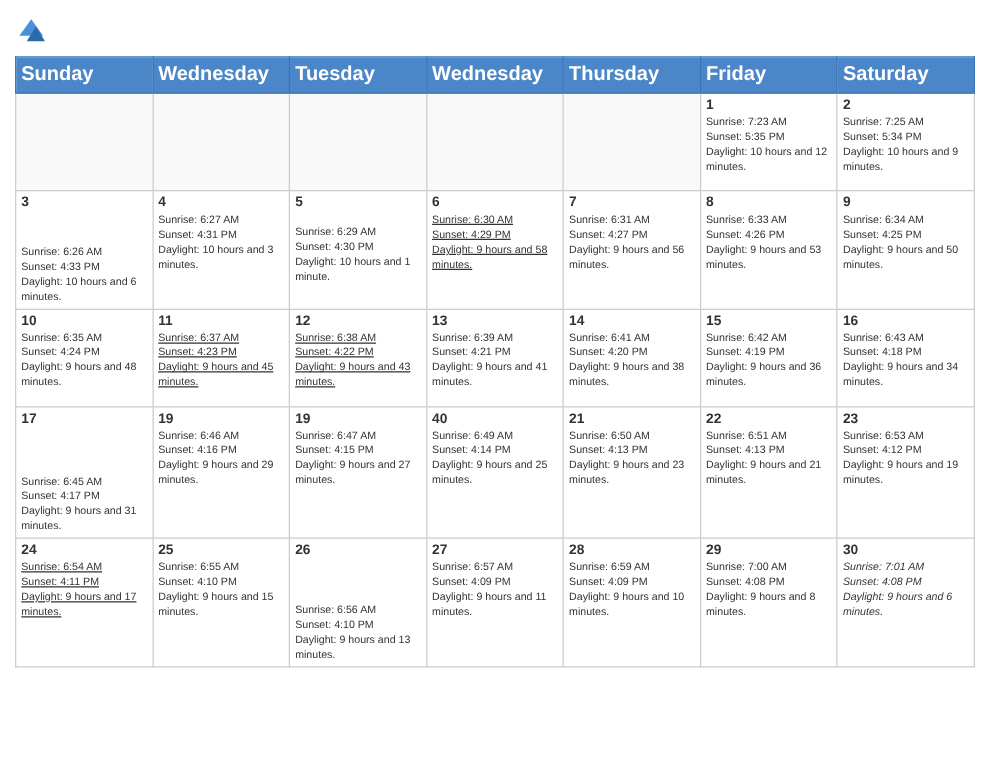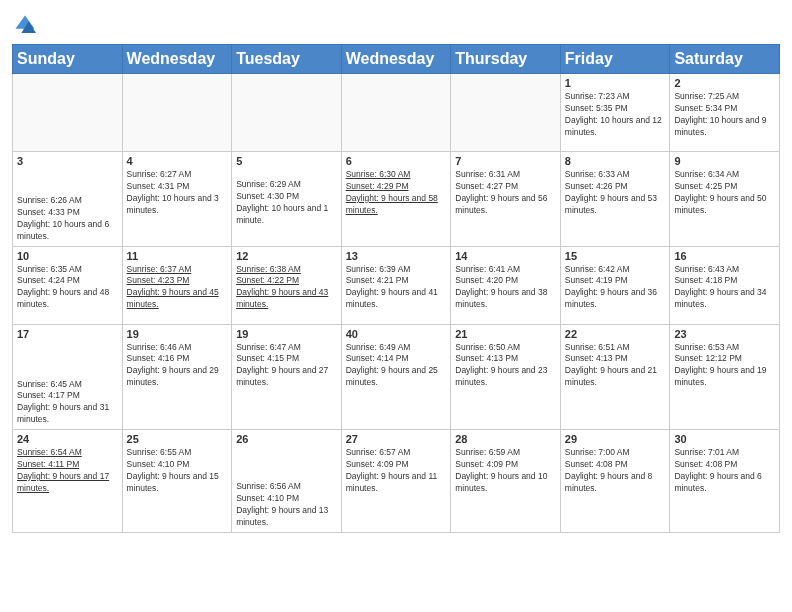--- a/index.html
+++ b/index.html
@@ -267,21 +267,21 @@
           </td>
           <td>
             <span class="day-num">22</span>
             <div class="day-info" style="white-space: pre-line;">Sunrise: 6:51 AM
 Sunset: 4:13 PM
 Daylight: 9 hours and 21 minutes.</div>
           </td>
           <td>
             <span class="day-num">23</span>
             <div class="day-info" style="white-space: pre-line;">Sunrise: 6:53 AM
-Sunset: 12:12 PM
+Sunset: 4:12 PM
 Daylight: 9 hours and 19 minutes.</div>
           </td>
         </tr>
         <tr>
           <td>
             <span class="day-num">24</span>
             <div class="day-info" style="white-space: pre-line; text-decoration: underline;">Sunrise: 6:54 AM
 Sunset: 4:11 PM
 Daylight: 9 hours and 17 minutes.</div>
           </td>
@@ -310,20 +310,20 @@
 Daylight: 9 hours and 10 minutes.</div>
           </td>
           <td>
             <span class="day-num">29</span>
             <div class="day-info" style="white-space: pre-line;">Sunrise: 7:00 AM
 Sunset: 4:08 PM
 Daylight: 9 hours and 8 minutes.</div>
           </td>
           <td>
             <span class="day-num">30</span>
-            <div class="day-info" style="white-space: pre-line;">Sunrise: 7:01 AM
+            <div class="day-info" style="white-space: pre-line; font-style: italic;">Sunrise: 7:01 AM
 Sunset: 4:08 PM
 Daylight: 9 hours and 6 minutes.</div>
           </td>
         </tr>
       </tbody>
   </table>
 </div>
 
 </body></html>

